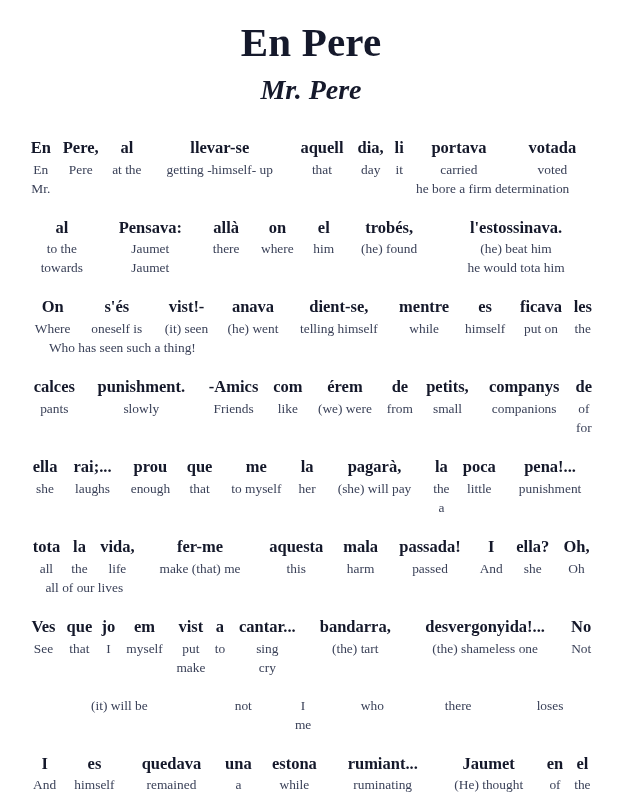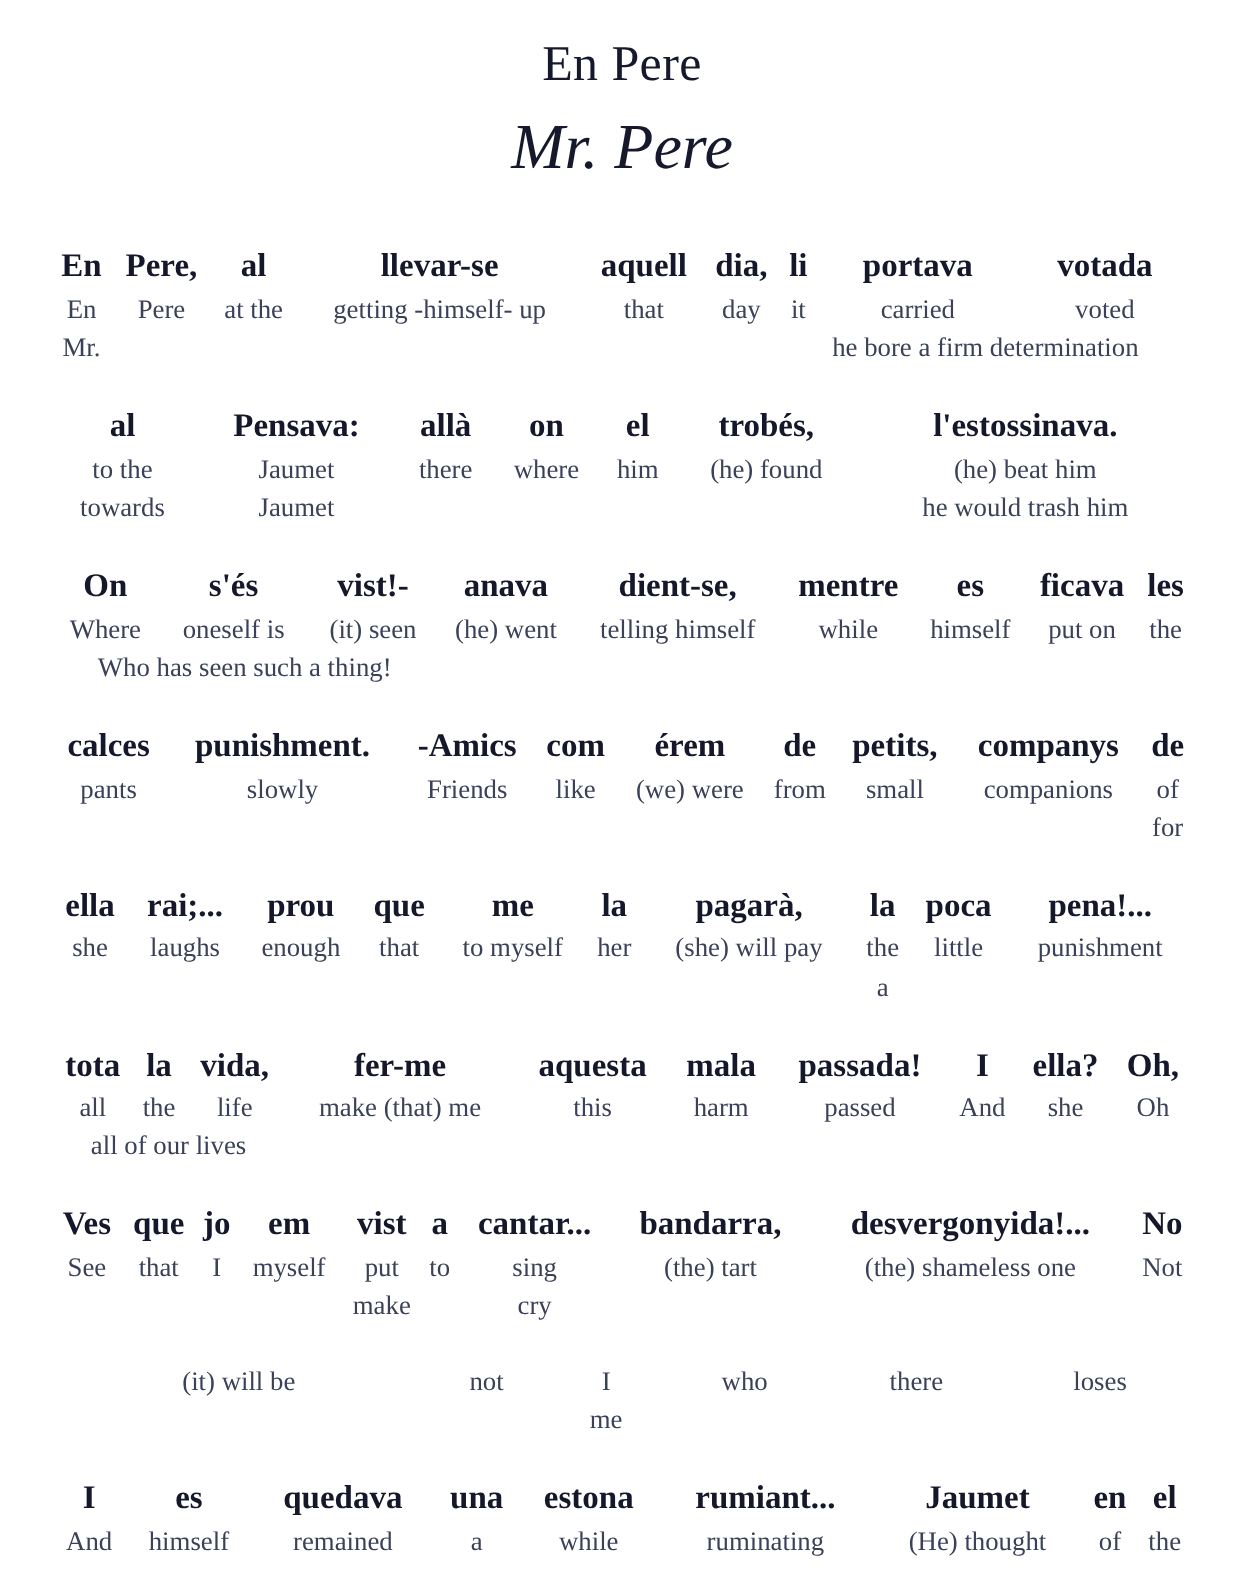--- a/index.html
+++ b/index.html
@@ -22,32 +22,32 @@
     box-sizing: border-box;
     padding: 18px 26px 10px 26px;
   }
 
   
   .title-block {
     text-align: center;
     margin: 0 0 30px 0;
   }
   .doc-title {
-    font-size: 25px;
-    font-weight: 400;
+    font-size: 41px;
+    font-weight: 700;
     letter-spacing: 0.2px;
     line-height: 1.2;
     margin: 0 0 6px 0;
     color: #15192b;
     font-family: "Liberation Serif", "DejaVu Serif", serif;
   }
   .doc-subtitle {
-    font-size: 32px;
+    font-size: 28px;
     font-style: italic;
-    font-weight: 400;
+    font-weight: 700;
     line-height: 1.2;
     margin: 0;
     color: #15192b;
     font-family: "Liberation Serif", "DejaVu Serif", serif;
   }
 
   
   .gloss-block {
     display: table;
     width: 100%;
@@ -156,21 +156,21 @@
             <td class="gloss-cell">(he) found</td>
             <td class="gloss-cell">(he) beat him</td>
           </tr>
           <tr class="gloss-row row-subgloss">
             <td class="gloss-cell">towards</td>
             <td class="gloss-cell">Jaumet</td>
             <td class="gloss-cell empty">&nbsp;</td>
             <td class="gloss-cell empty">&nbsp;</td>
             <td class="gloss-cell empty">&nbsp;</td>
             <td class="gloss-cell empty">&nbsp;</td>
-            <td class="gloss-cell">he would trash him</td>
+            <td class="gloss-cell">he would tota him</td>
           </tr>
         </tbody>
       </table>
       <table class="gloss-block" style="border-collapse: collapse; width: 100%; table-layout: auto; margin: 0px 0px 19px;">
         <tbody>
           <tr class="gloss-row row-source">
             <td class="gloss-cell">On</td>
             <td class="gloss-cell">s'és</td>
             <td class="gloss-cell">vist!-</td>
             <td class="gloss-cell">anava</td>

